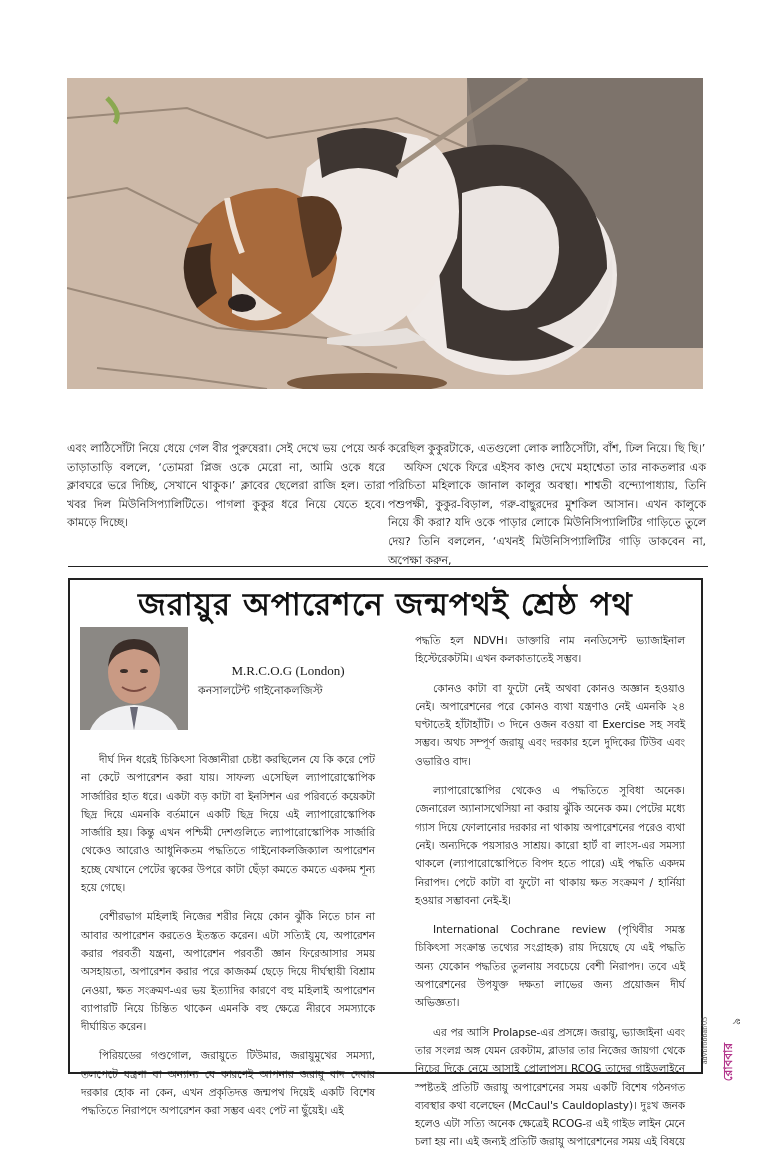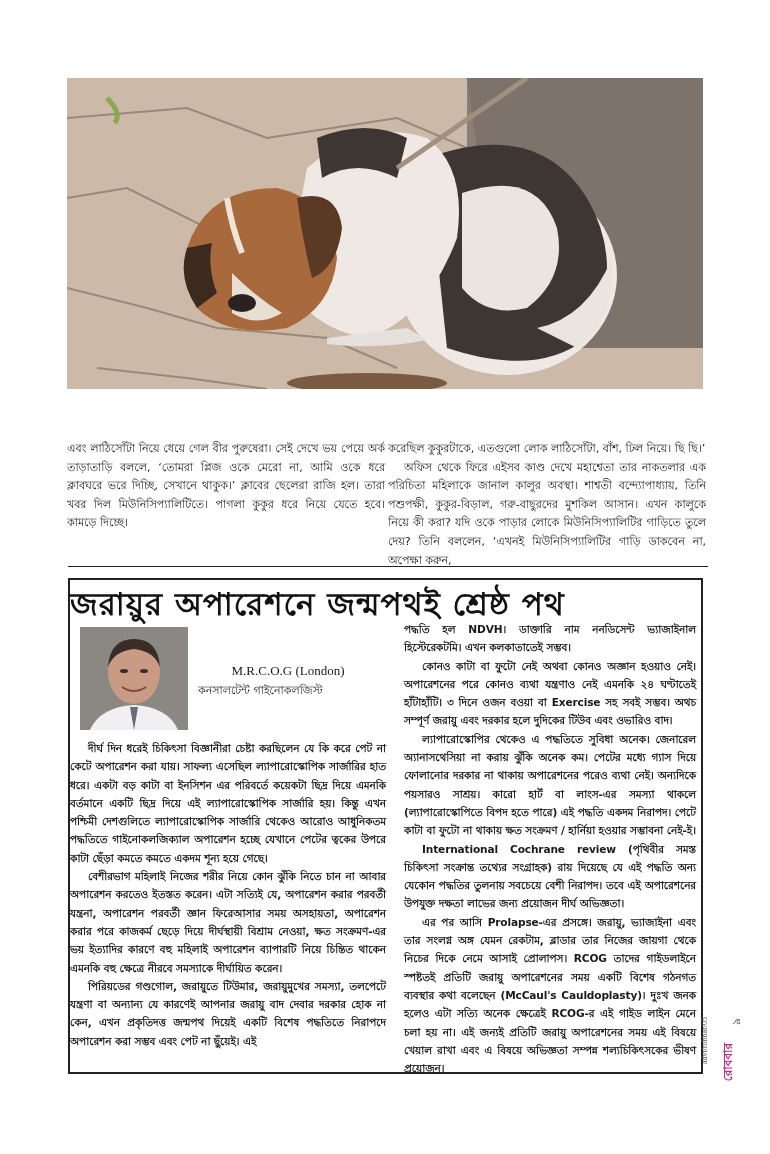--- a/index.html
+++ b/index.html
@@ -10,33 +10,33 @@
   .photo svg { display:block; width:100%; height:100%; }
   .story { position:absolute; top:400px; width:318px; font-size:11.2px; line-height:18.6px;
            text-align:justify; letter-spacing:-0.1px;margin-top:40px; }
   .story p { margin:0; }
   .story p.indent { text-indent:16px; }
   .story.left { left:67px; }
   .story.right { left:388px; }
   .rule { position:absolute; left:68px; top:566px; width:640px; height:1px; background:#222; }
   .ad { position:absolute; left:68px; top:578px; width:635px; height:496px;
         border:2px solid #222; box-sizing:border-box; }
-  .ad-title { position:absolute; left:0; right:0; top:2px; text-align:left;
+  .ad-title { position:absolute; left:0; right:0; top:2px; text-align:center;
               font-size:31px; line-height:44px; font-weight:bold; letter-spacing:1px; color:#111; }
   .doc-photo { position:absolute; left:10px; top:47px; width:108px; height:103px;
                background:#8a8580; overflow:hidden; }
   .doc-photo svg { width:100%; height:100%; display:block; }
   .doc-info { position:absolute; left:128px; top:58px; width:200px; }
   .doc-name { font-size:17px; font-weight:bold; line-height:26px; }
   .doc-deg { font-family:"Liberation Serif", serif; font-size:13px; line-height:20px; text-align:center; padding-right:20px;margin-top:23px; }
   .doc-role { font-size:11px; line-height:20px; font-weight:normal; }
   .doc-phone { font-size:13px; line-height:22px; font-weight:bold; }
   .doc-phone .num { font-family:"Liberation Serif", serif; font-size:15px; }
   .col { position:absolute; font-size:10.6px; line-height:18.3px; text-align:justify; letter-spacing:-0.15px; }
-  .col p { margin:0;font-weight:bold; }
+  .col p { margin:11px; }
   .col p.indent { text-indent:18px; }
   .col.left { left:0; top:159px; width:316px; }
   .col.right { left:334px; top:40px; width:292px; }
   .adv-code { position:absolute; left:707px; top:1008px; width:12px; height:70px; }
   .adv-code span { position:absolute; left:-26px; top:28px; transform:rotate(-90deg);
                    font-family:"Liberation Serif", serif; font-size:8px; color:#555; white-space:nowrap; }
   .folio { position:absolute; left:722px; top:1010px; width:30px; height:80px; }
   .folio .page-num { position:absolute; left:12px; top:2px; font-size:11px; color:#333; transform:rotate(-90deg); }
   .folio .day { position:absolute; left:-12px; top:42px; transform:rotate(-90deg);
                 font-size:12px; color:#b2338a; white-space:nowrap; font-weight:bold; }

